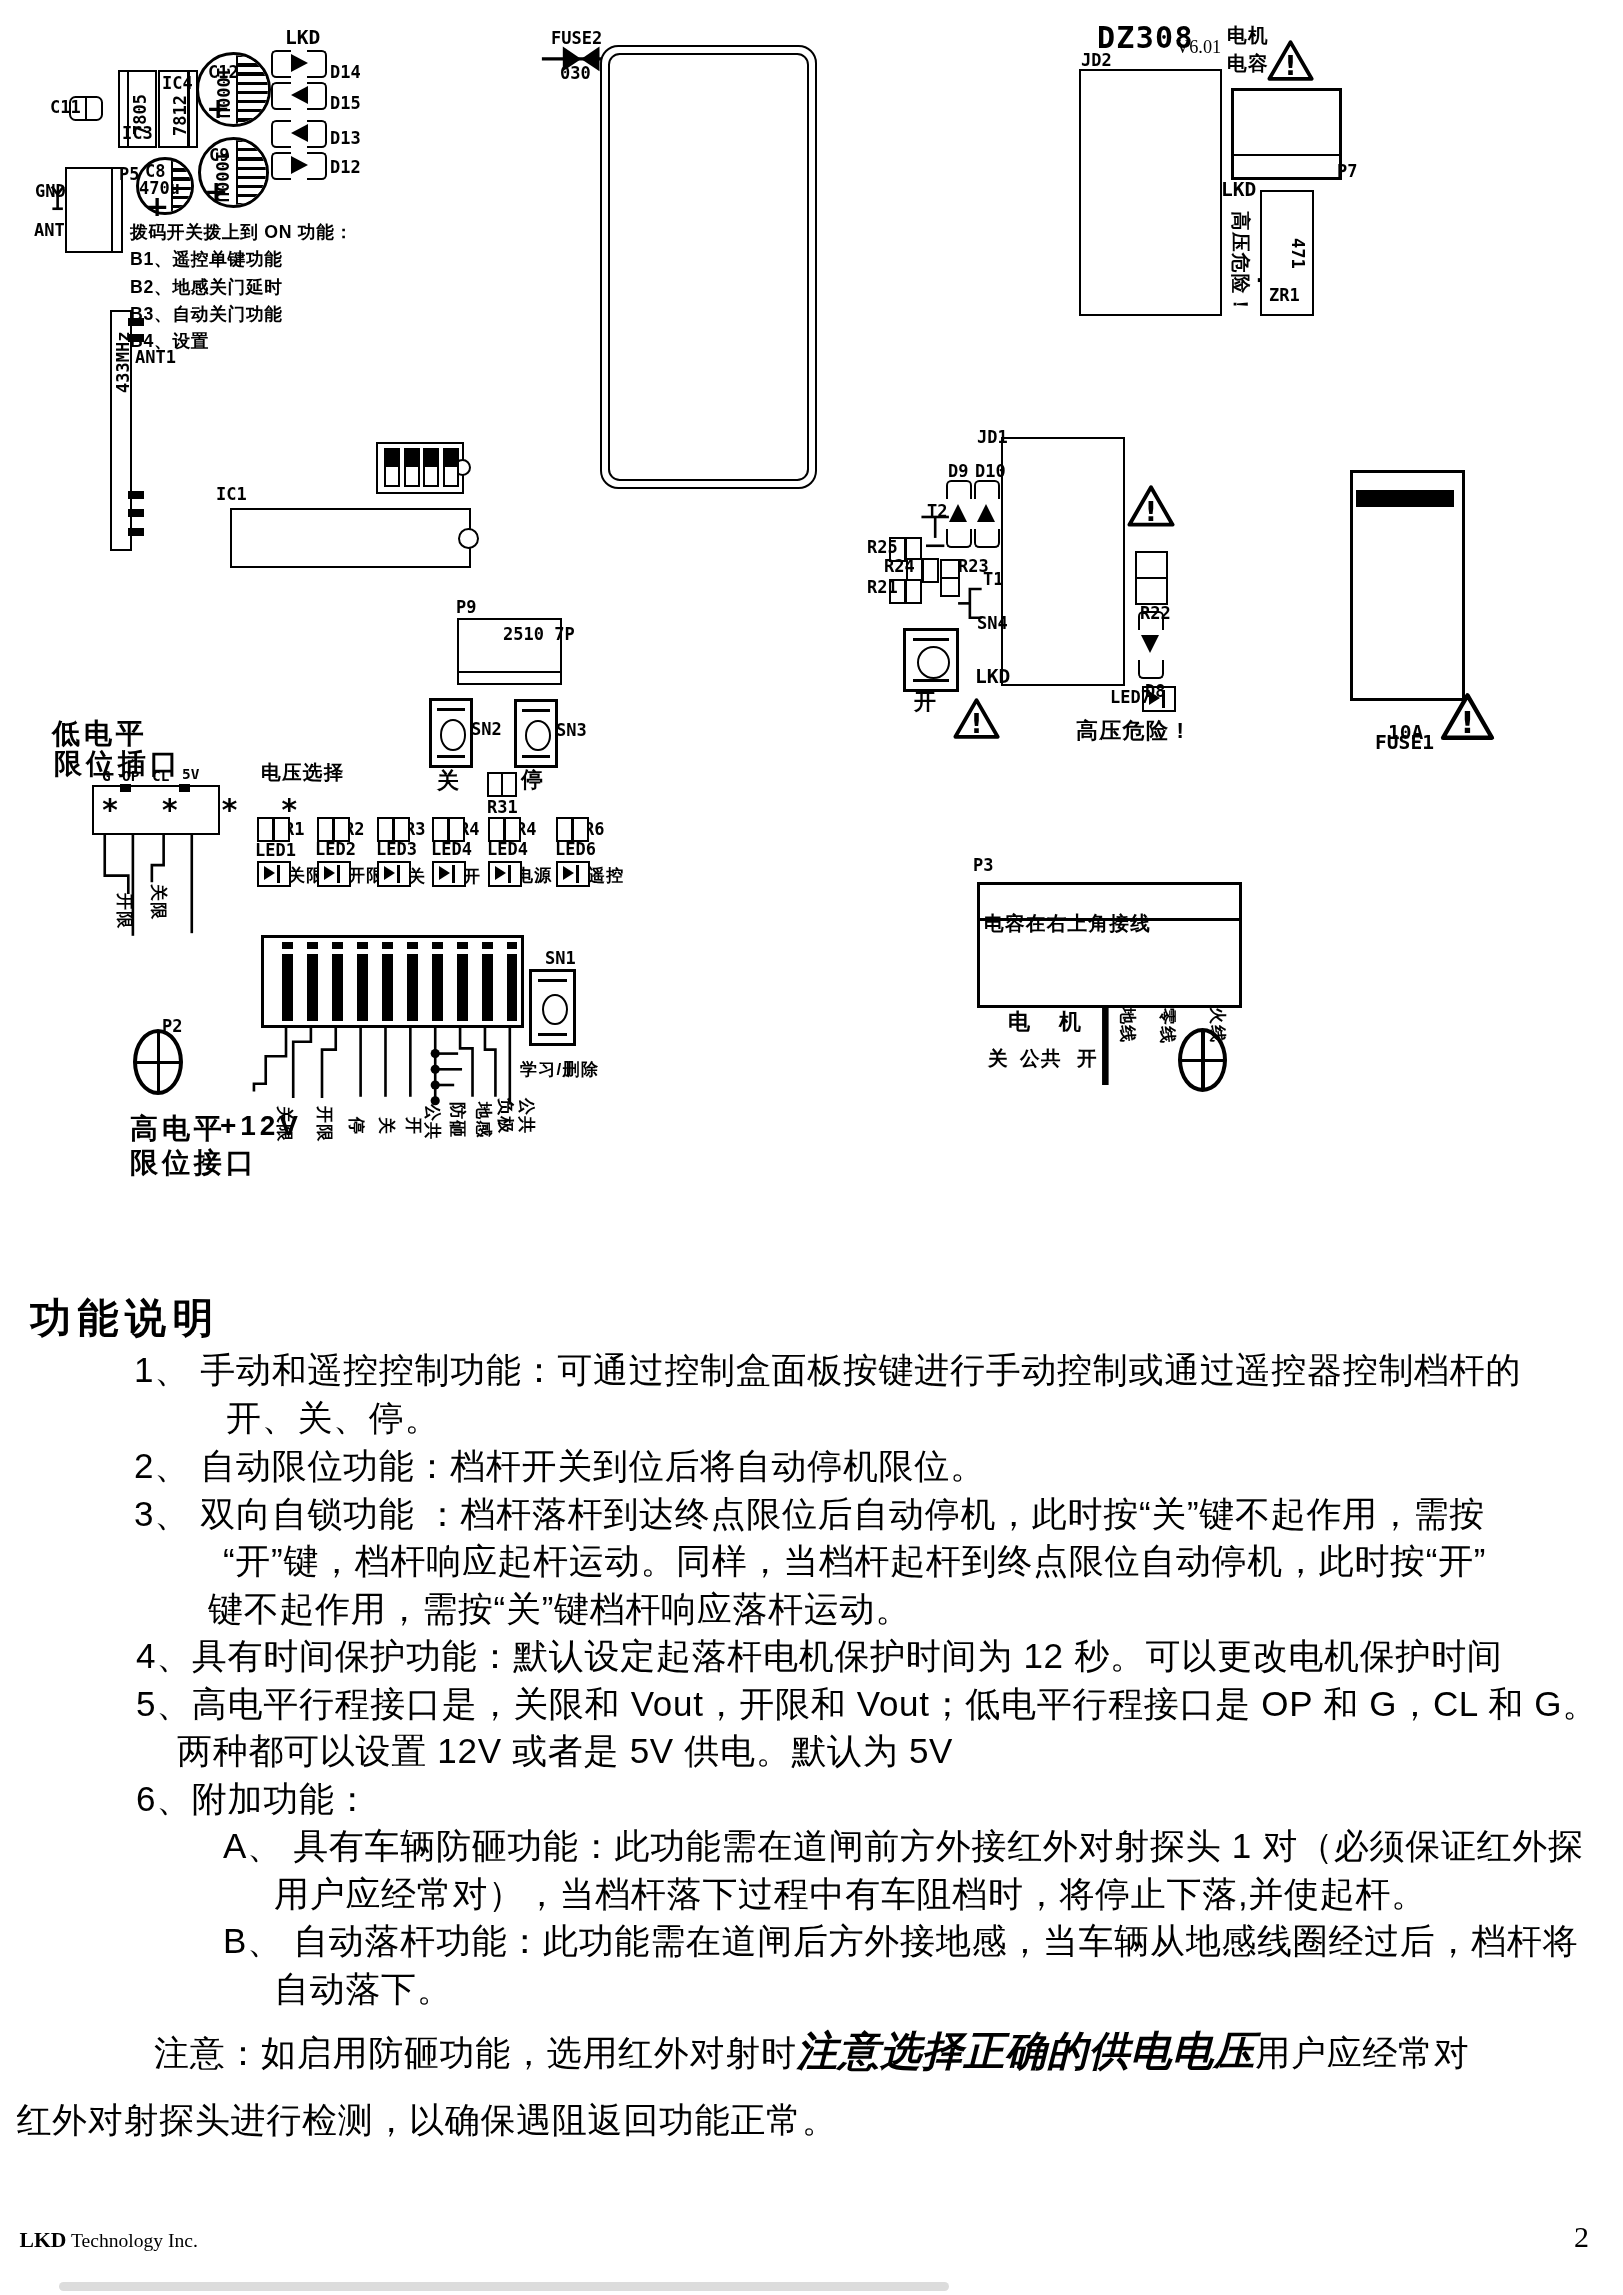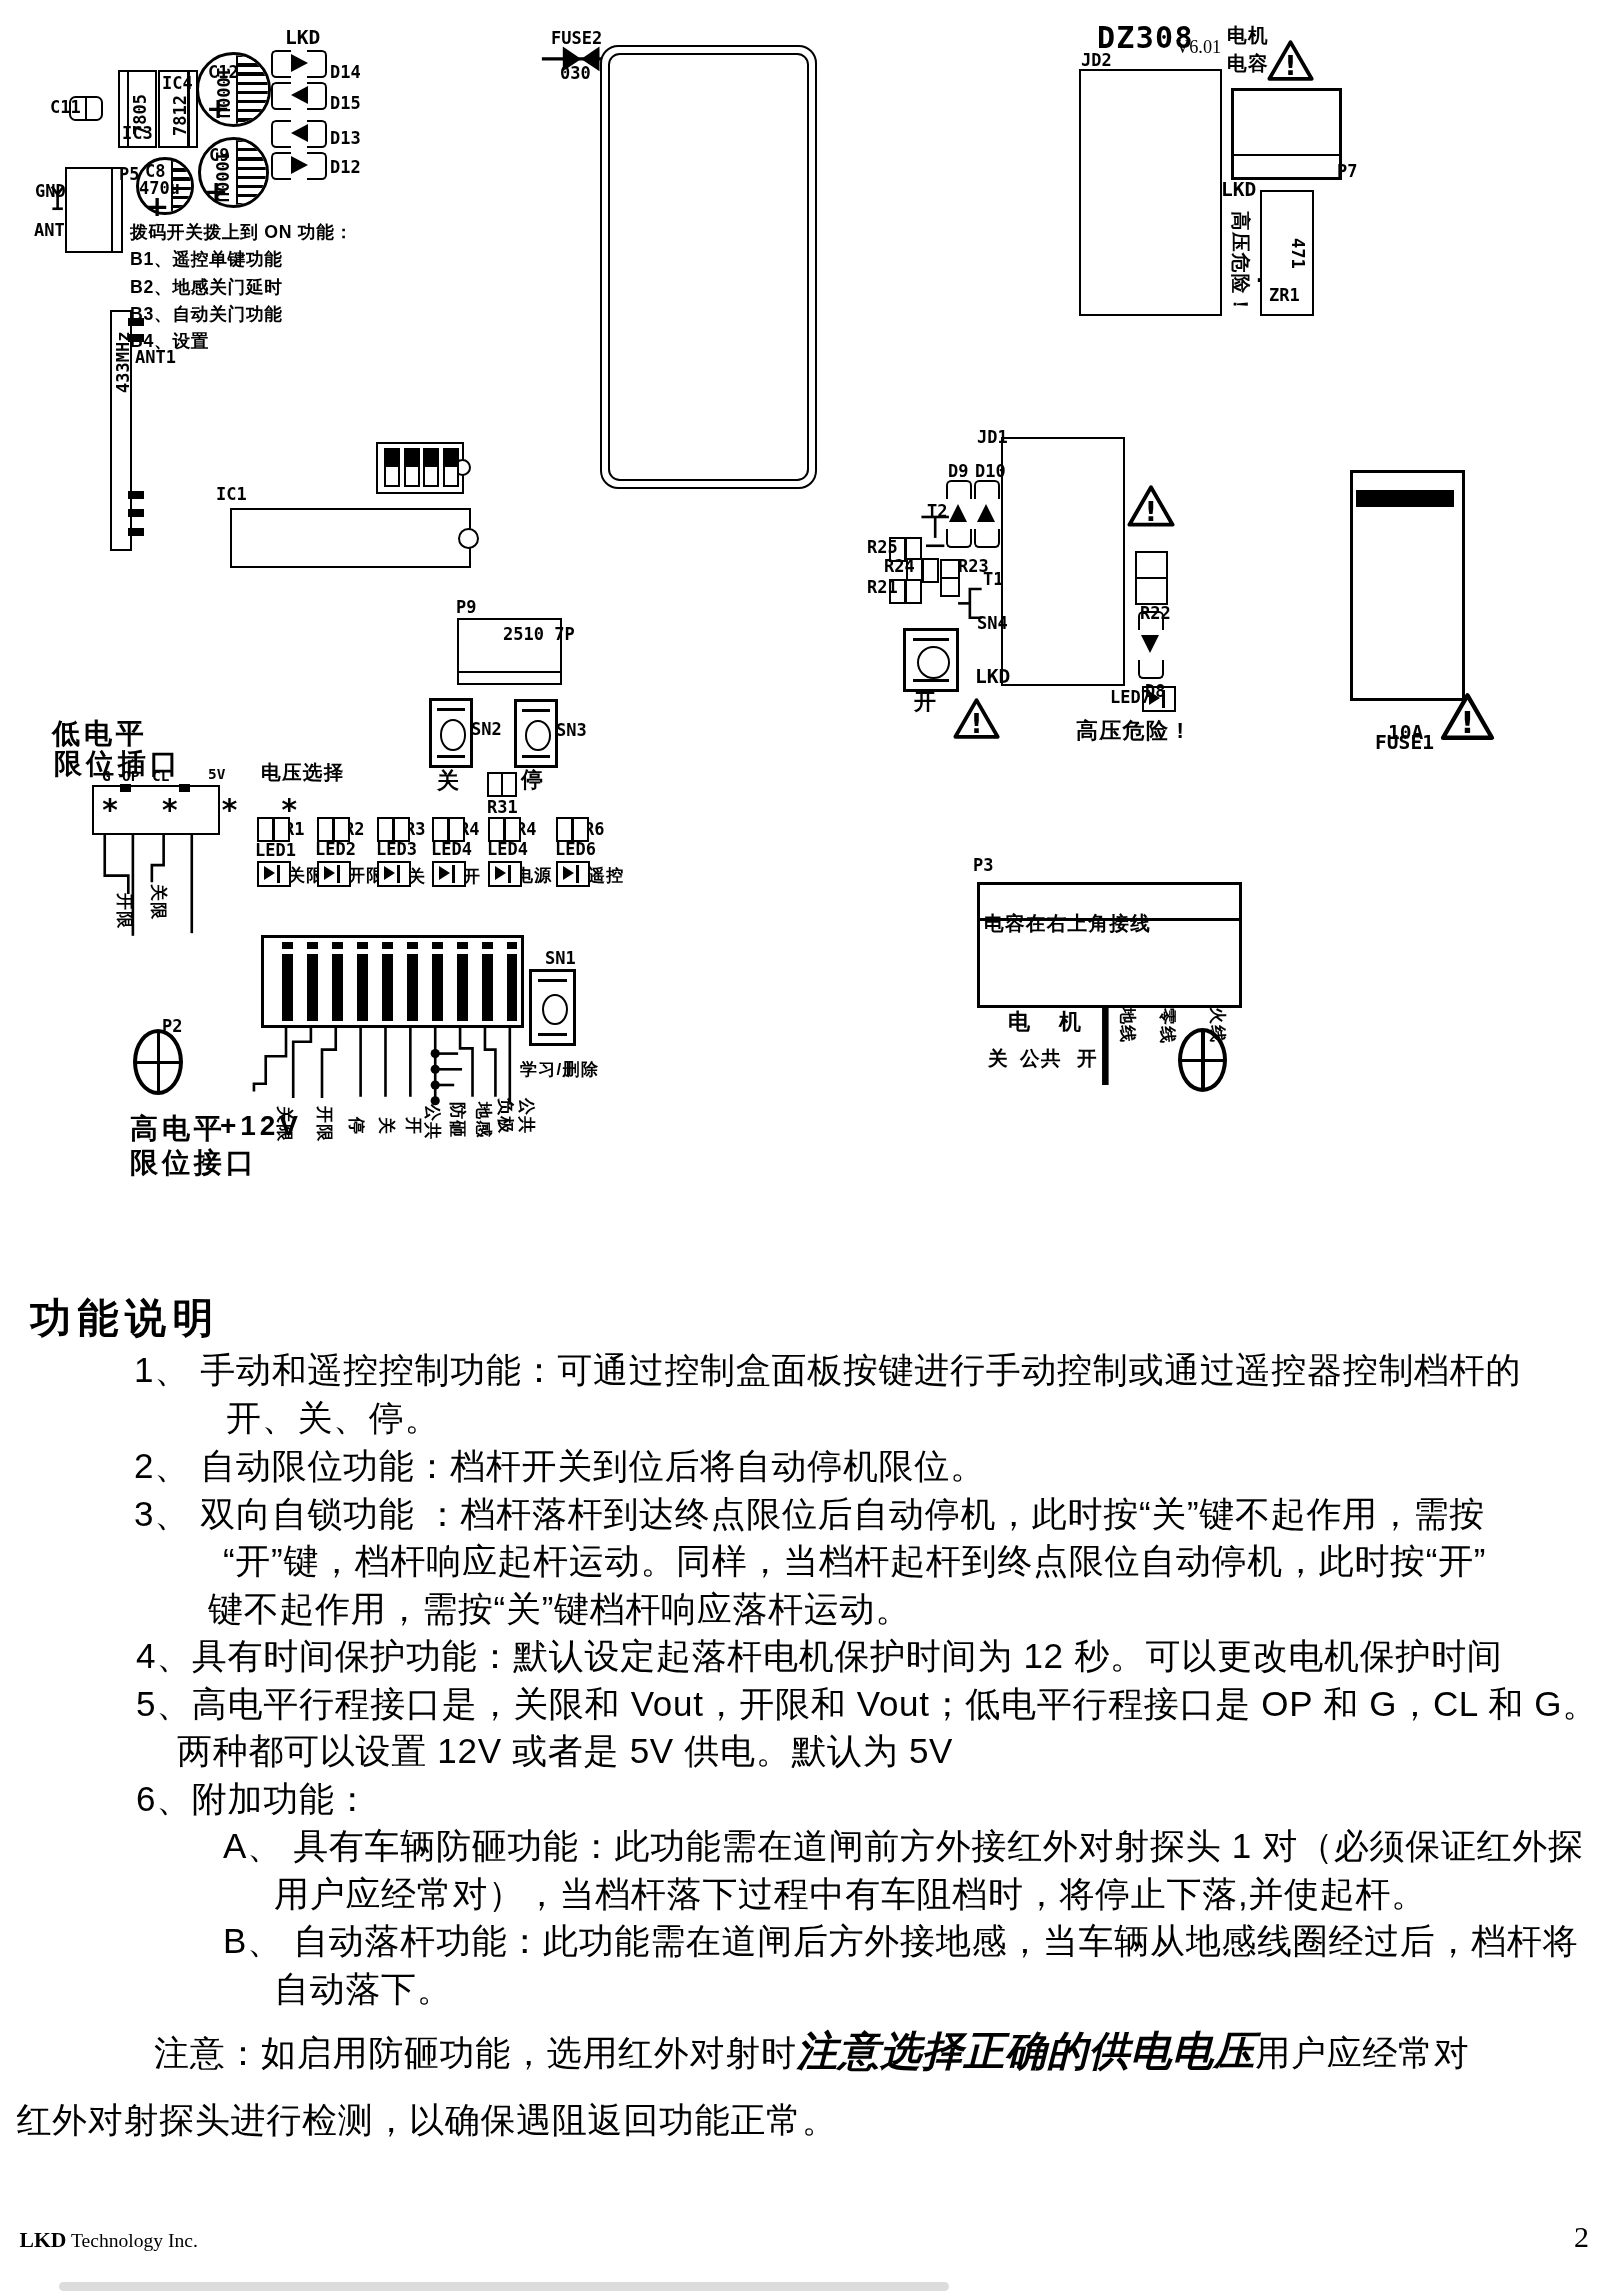--- a/index.html
+++ b/index.html
@@ -384,21 +384,21 @@
 <span class="cn26" style="left: 348px; top: 864px;">开限</span>
 <span class="cn26" style="left: 408px; top: 865px;">关</span>
 <span class="cn26" style="left: 463px; top: 865px;">开</span>
 <span class="cn26" style="left: 516px; top: 864px;">电源</span>
 <span class="cn26" style="left: 588px; top: 864px;">遥控</span>
 <span class="cn38" style="left: 52px; top: 715px;">低电平</span>
 <span class="cn38" style="left: 54px; top: 745px;">限位插口</span>
 <span class="pin" style="left: 102px; top: 768px;">G</span>
 <span class="pin" style="left: 122px; top: 768px;">OP</span>
 <span class="pin" style="left: 152px; top: 768px;">CL</span>
-<span class="pin" style="left: 182px; top: 766px; margin-left: 26px;">5V</span>
+<span class="pin" style="left: 182px; top: 766px;">5V</span>
 <span class="stars" style="left: 101px; top: 792px;">* * * *</span>
 <span class="cn26 rot" style="left: 136px; top: 893px;">开限</span>
 <span class="cn26 rot" style="left: 170px; top: 884px;">关限</span>
 <span class="ref" style="left: 162px; top: 1016px;">P2</span>
 <span class="cn38" style="left: 130px; top: 1110px;">高电平</span>
 <span class="cn38" style="left: 220px; top: 1110px;">+12V</span>
 <span class="cn38" style="left: 130px; top: 1144px;">限位接口</span>
 <span class="cn26 rot" style="left: 296px; top: 1106px;">关限</span>
 <span class="cn26 rot" style="left: 336px; top: 1106px;">开限</span>
 <span class="cn26 rot" style="left: 368px; top: 1117px;">停</span>

